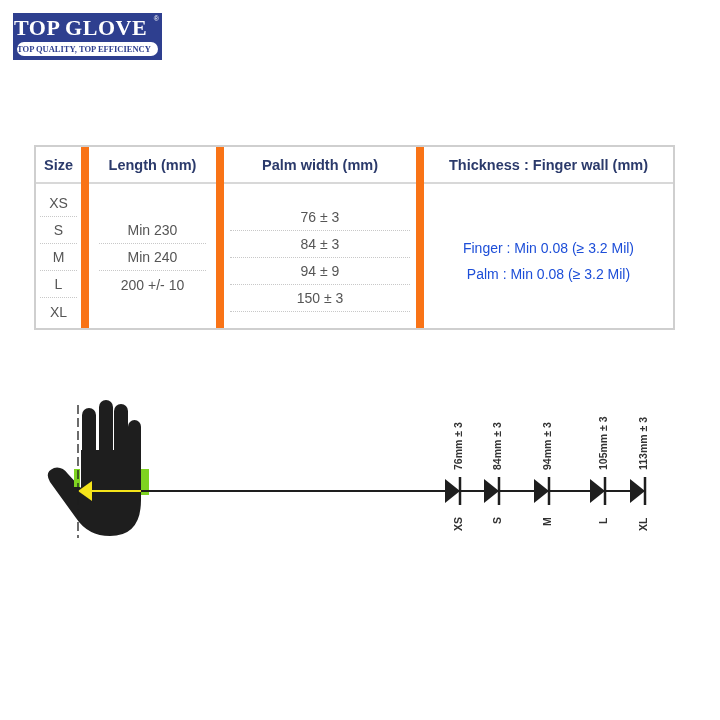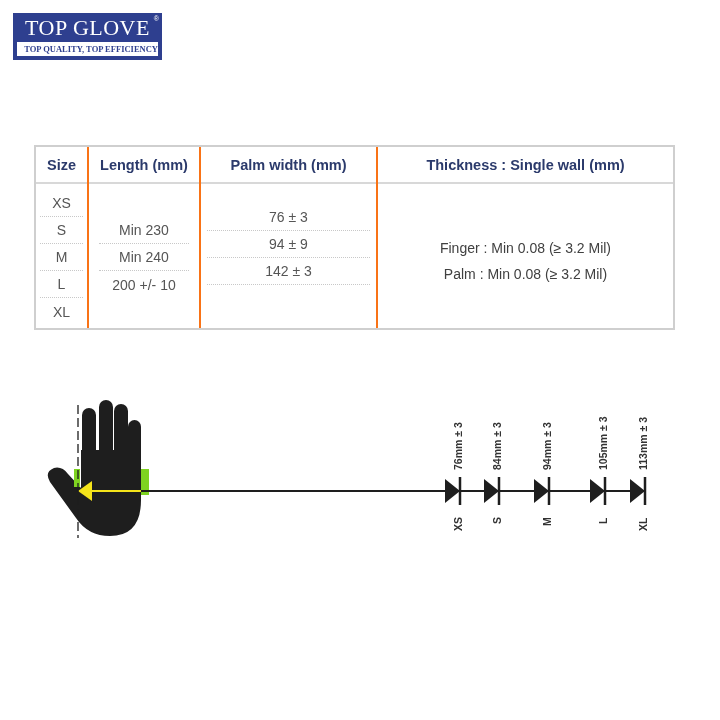--- a/index.html
+++ b/index.html
@@ -1,29 +1,29 @@
 <!DOCTYPE html>
 <html><head>
 <meta charset="utf-8">
 <style>
   * { box-sizing: border-box; margin: 0; padding: 0; }
   body { width: 720px; height: 720px; background: #ffffff; position: relative; overflow: hidden; font-family: "Liberation Sans", sans-serif; }
   .logo { position: absolute; left: 13px; top: 13px; width: 149px; height: 47px; background: #2e3f8f; border: 1px solid #2e3f8f; }
-  .logo-title { position: absolute; left: 0; right: 0; top: 1px; text-align: center; color: #fff; font-family: "Liberation Serif", serif; font-weight: normal; font-size: 22px; letter-spacing: 0.5px; }
+  .logo-title { position: absolute; left: 0; right: 0; top: 1px; color: #fff; font-family: "Liberation Serif", serif; font-weight: bold; font-size: 22px; letter-spacing: 0.5px; }
   .logo-reg { position: absolute; right: 2px; top: 1px; color: #fff; font-size: 7px; }
-  .logo-sub { position: absolute; left: 3px; right: 3px; bottom: 3px; height: 14px; background: #fff; color: #2e3f8f; text-align: right; font-family: "Liberation Serif", serif; font-weight: bold; font-size: 8.5px; line-height: 14px; }
+  .logo-sub { position: absolute; left: 3px; right: 3px; bottom: 3px; height: 14px; background: #fff; color: #2e3f8f; text-align: left; font-family: "Liberation Serif", serif; font-weight: bold; font-size: 8.5px; line-height: 14px; border-radius: 7px; }
 
   .spec { position: absolute; left: 34px; top: 145px; width: 641px; height: 185px; border: 2px solid #cfcfcf; display: flex; }
-  .col { border-right: 2px solid #f97316; position: relative; }
+  .col { border-right: 8px solid #f97316; position: relative; }
   .col:last-child { border-right: none; }
   .hdr { height: 37px; border-bottom: 2px solid #d8d8d8; display: flex; align-items: center; justify-content: center; color: #2b3a6b; font-weight: bold; font-size: 14.5px; }
   .cells { padding: 8px 4px 0; }
   .cell { height: 27px; display: flex; align-items: center; justify-content: center; color: #555; font-size: 14px; border-bottom: 1px dotted #c8c8c8; margin: 0 2px; }
   .cell.last { border-bottom: none; }
-  .thick { position: absolute; top: 39px; bottom: 0; left: 0; right: 0; display: flex; flex-direction: column; align-items: center; justify-content: center; color: #404040; font-size: 14px; line-height: 26px; padding-top: 8px; }
+  .thick { position: absolute; top: 39px; bottom: 0; left: 0; right: 0; display: flex; flex-direction: column; align-items: center; justify-content: center; color: #1d4ed8; font-size: 14px; line-height: 26px; padding-top: 8px; }
 
   .diagram { position: absolute; left: 0; top: 390px; width: 720px; height: 160px; }
   .tick-label-top { position: absolute; font-weight: bold; font-size: 10.5px; color: #333; transform: rotate(-90deg); transform-origin: left top; white-space: nowrap; }
   .tick-label-bot { position: absolute; font-weight: bold; font-size: 10.5px; color: #333; transform: rotate(-90deg); transform-origin: left top; white-space: nowrap; }
 </style>
 </head>
 <body>
 
 <div class="logo">
   <div class="logo-title">TOP GLOVE</div>
@@ -35,38 +35,39 @@
   <div class="col" style="width:53px">
     <div class="hdr">Size</div>
     <div class="cells" style="padding:6px 2px 0">
       <div class="cell">XS</div>
       <div class="cell">S</div>
       <div class="cell">M</div>
       <div class="cell">L</div>
       <div class="cell last">XL</div>
     </div>
   </div>
-  <div class="col" style="width:112px">
+  <div class="col" style="width:135px">
     <div class="hdr">Length (mm)</div>
     <div class="cells" style="padding:33px 8px 0">
       <div class="cell">Min 230</div>
       <div class="cell">Min 240</div>
       <div class="cell last">200 +/- 10</div>
     </div>
   </div>
-  <div class="col" style="width:177px">
+  <div class="col" style="width:200px">
     <div class="hdr">Palm width (mm)</div>
     <div class="cells" style="padding:20px 4px 0">
       <div class="cell">76 ± 3</div>
+      <div class="cell">84 ± 3</div>
       <div class="cell">94 ± 9</div>
-      <div class="cell">142 ± 3</div>
+      <div class="cell">150 ± 3</div>
     </div>
   </div>
   <div class="col" style="flex:1">
-    <div class="hdr">Thickness : Single wall (mm)</div>
+    <div class="hdr">Thickness : Finger wall (mm)</div>
     <div class="thick">
       <div>Finger : Min 0.08 (≥ 3.2 Mil)</div>
       <div>Palm : Min 0.08 (≥ 3.2 Mil)</div>
     </div>
   </div>
 </div>
 
 <div class="diagram">
   <svg width="720" height="160" style="position:absolute;left:0;top:0">
 

